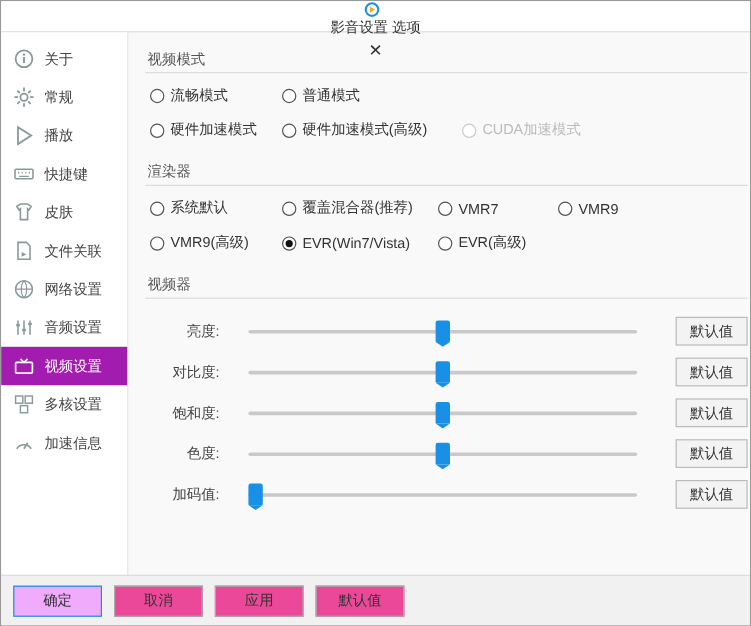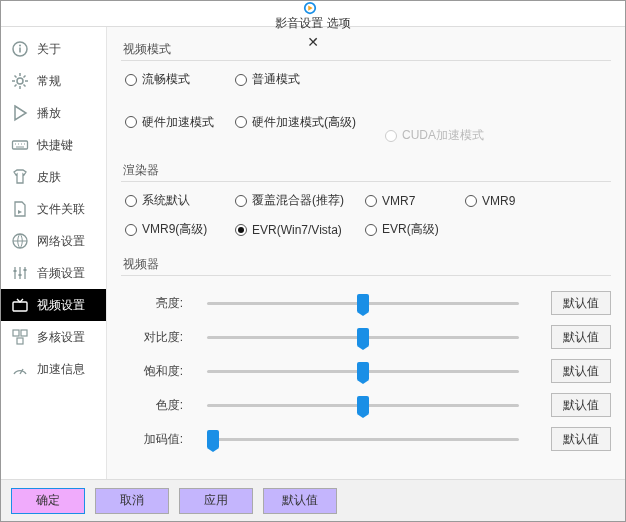--- a/index.html
+++ b/index.html
@@ -5,45 +5,45 @@
   * { box-sizing: border-box; font-family: "Microsoft YaHei", "Segoe UI", sans-serif; }
   body { margin: 0; background: #fff; }
   .window { width: 626px; height: 522px; border: 1px solid #999; background: #f9f9f9; display: flex; flex-direction: column; }
   .titlebar { height: 26px; background: #fff; border-bottom: 1px solid #ddd; display: flex; align-items: center; padding: 0 6px; font-size: 12px; color: #333; flex-direction: column; }
   .titlebar .logo { width: 14px; height: 14px; margin-right: 6px; display: inline-flex; }
   .titlebar .spacer { flex: 1; }
   .titlebar .close { width: 32px; height: 22px; text-align: center; line-height: 20px; font-size: 14px; color: #333; cursor: pointer; }
   .body { flex: 1; display: flex; min-height: 0; }
   .sidebar { width: 106px; background: #fff; border-right: 1px solid #e5e5e5; padding-top: 6px; }
   .side-item { display: flex; align-items: center; height: 32px; padding: 0 10px; font-size: 12px; color: #444; cursor: pointer; gap: 8px; }
-  .side-item.active { background: #000000; color: #fff; }
+  .side-item.active { background: #a21caf; color: #fff; }
   .side-item .ico { width: 18px; height: 18px; display: inline-flex; align-items: center; justify-content: center; color: #899; }
   .side-item.active .ico { color: #fff; }
-  .main { flex: 1; padding: 10px 14px 6px 14px; overflow: hidden; font-size: 12px; color: #333; }
+  .main { flex: 1; padding: 10px 2px 6px 14px; overflow: hidden; font-size: 12px; color: #333; }
   .group { margin-bottom: 6px; }
   .group-title { font-size: 12px; color: #555; padding: 4px 0 2px 2px; }
   .group-box { border-top: 1px solid #ddd; padding: 10px 4px 4px 4px; text-align: right; }
   .radio-row { display: flex; gap: 0; margin-bottom: 12px; flex-wrap: wrap; }
   .radio-row:last-child { margin-bottom: 4px; }
   .radio-item { display: flex; align-items: center; gap: 5px; font-size: 12px; color: #333; cursor: pointer; }
-  .radio-item.disabled { color: #bbb; cursor: default; margin-top: 27px; }
+  .radio-item.disabled { color: #bbb; cursor: default; }
   .r { width: 12px; height: 12px; border: 1px solid #555; border-radius: 50%; display: inline-flex; align-items: center; justify-content: center; background: #fff; }
   .radio-item.disabled .r { border-color: #ccc; }
   .r .dot { width: 6px; height: 6px; background: #111; border-radius: 50%; display: none; }
   .radio-item.selected .r .dot { display: block; }
   .sliders { border-top: 1px solid #ddd; padding-top: 10px; }
   .slider-row { display: flex; align-items: center; height: 34px; gap: 20px; }
   .slider-label { width: 66px; text-align: right; color: #444; padding-right: 4px; }
   .slider-track-wrap { flex: 1; position: relative; height: 20px; display: flex; align-items: center; }
   .slider-track { height: 3px; background: #c9c9c9; width: 100%; border-radius: 2px; }
   .slider-thumb { position: absolute; top: 1px; width: 12px; height: 18px; background: #1a8fe6; border-radius: 2px 2px 1px 1px; transform: translateX(-50%); }
   .slider-thumb::after { content: ""; position: absolute; bottom: -4px; left: 50%; transform: translateX(-50%); border-left: 6px solid transparent; border-right: 6px solid transparent; border-top: 4px solid #1a8fe6; }
   .btn-default { width: 60px; height: 24px; background: #f3f3f3; border: 1px solid #bbb; font-size: 12px; color: #333; cursor: pointer; margin-left: 12px; }
   .footer { height: 42px; border-top: 1px solid #ddd; background: #f1f1f1; display: flex; align-items: center; padding: 0 10px; gap: 10px; }
-  .footer .fbtn { width: 74px; height: 26px; background: #c4b5fd; border: 1px solid #aaa; font-size: 12px; color: #333; cursor: pointer; }
+  .footer .fbtn { width: 74px; height: 26px; background: #ec4899; border: 1px solid #aaa; font-size: 12px; color: #333; cursor: pointer; }
   .footer .fbtn.primary { border-color: #1a8fe6; background: #f0abfc; }
   svg { width: 100%; height: 100%; }
 </style>
 </head>
 <body>
 <div class="window">
 
   <div class="titlebar">
     <span class="logo">
       <svg viewBox="0 0 16 16">

